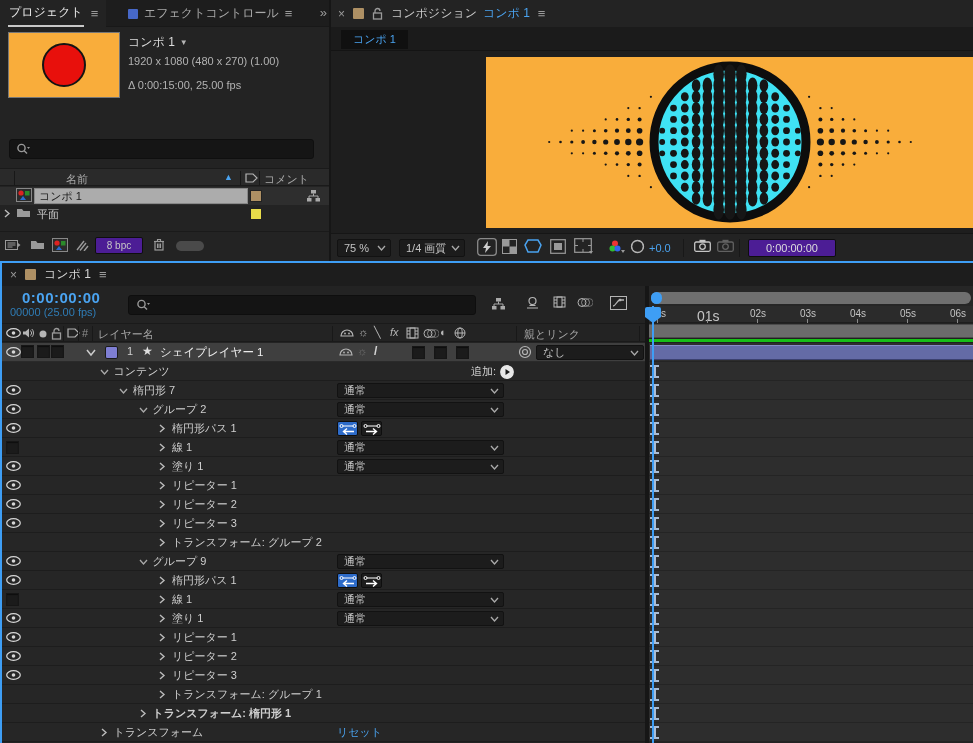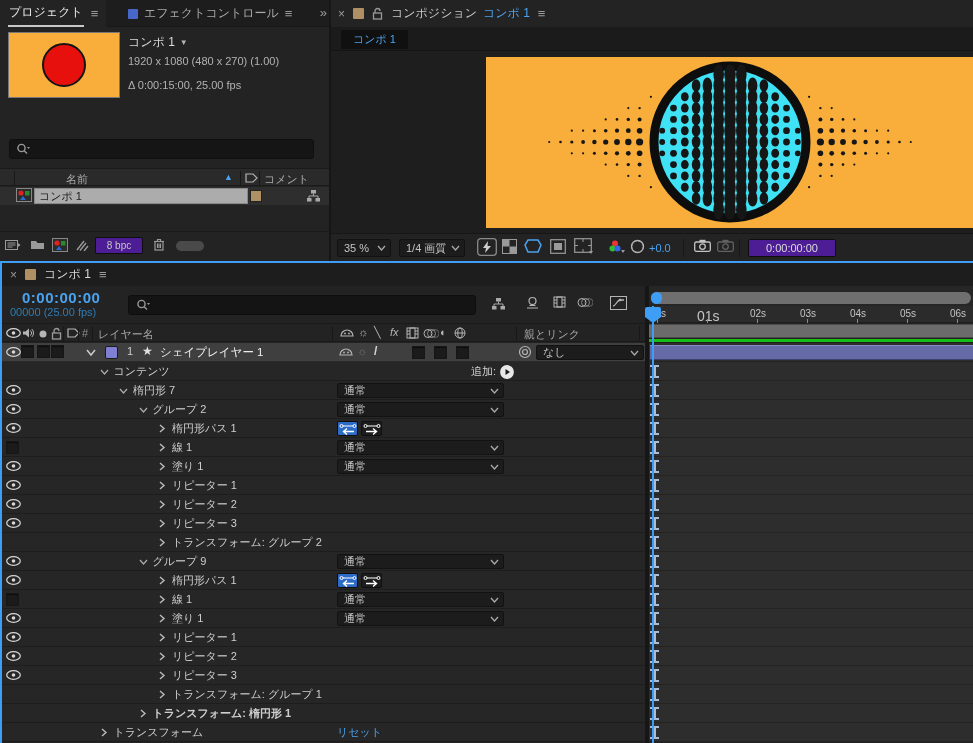--- a/index.html
+++ b/index.html
@@ -105,20 +105,34 @@
       <span class="abs icon" style="left:306px;top:2px;">
           <svg width="15" height="14" viewBox="0 0 15 14" fill="none">
             <rect x="5" y="1" width="5" height="3.5" fill="#aaa"></rect>
             <rect x="1" y="9" width="4.5" height="3.5" fill="#aaa"></rect>
             <rect x="9.5" y="9" width="4.5" height="3.5" fill="#aaa"></rect>
             <path d="M7.5 4.5 v2.5 M3 9 v-2 h9 v2 M7.5 7 v0" stroke="#aaa"></path>
           </svg>
         </span>
     </div>
 
+    <div class="abs" style="left:0;top:205px;width:329px;height:18px;">
+      <span class="abs icon" style="left:3px;top:4px;">
+          <svg width="8" height="9" viewBox="0 0 8 9" fill="none">
+            <path d="M2 1 L6 4.5 L2 8" stroke="#bbb" stroke-width="1.4"></path>
+          </svg>
+        </span>
+      <span class="abs icon" style="left:16px;top:2px;">
+          <svg width="15" height="11" viewBox="0 0 15 11" fill="none">
+            <path d="M1 2 h5 l1.5 2 h6.5 v6 h-13 z" fill="#9a9a9a"></path>
+          </svg>
+        </span>
+      <span class="abs" style="left:37px;top:2px;color:#cfcfcf;">平面</span>
+      <span class="abs" style="left:250px;top:3px;width:12px;height:12px;background:#e8dc4a;border:1px solid #222;"></span>
+    </div>
 
     <div class="abs" style="left:0;top:231px;width:329px;height:30px;border-top:1px solid #1a1a1a;background:#232323;">
       <span class="abs icon" style="left:5px;top:7px;">
           <svg width="16" height="12" viewBox="0 0 16 12" fill="none">
             <rect x="0.5" y="1.5" width="12" height="9" stroke="#9a9a9a"></rect>
             <path d="M2.5 4 h8 M2.5 6 h8 M2.5 8 h5" stroke="#9a9a9a"></path>
             <path d="M13 4 l2.5 2 l-2.5 2 z" fill="#9a9a9a"></path>
           </svg>
         </span>
       <span class="abs icon" style="left:30px;top:7px;">
@@ -369,21 +383,21 @@
             <ellipse cx="277.9" cy="141.5" rx="4.3" ry="6.2" fill="#161616"></ellipse>
             <ellipse cx="232.7" cy="152.8" rx="5.3" ry="10.0" fill="#161616"></ellipse>
             <ellipse cx="244.0" cy="152.8" rx="5.8" ry="10.0" fill="#161616"></ellipse>
             <ellipse cx="255.3" cy="152.8" rx="5.3" ry="10.0" fill="#161616"></ellipse>
           </svg>
       </div>
     </div>
 
     <div class="abs" style="left:0;top:233px;width:642px;height:28px;background:#232323;border-top:1px solid #161616;">
       <div class="abs dd" style="left:6px;top:5px;width:54px;height:18px;">
-        <span>35 %</span>
+        <span>75 %</span>
         <span class="icon">
             <svg width="9" height="8" viewBox="0 0 9 8" fill="none">
               <path d="M1 2 L4.5 6 L8 2" stroke="#aaa" stroke-width="1.3"></path>
             </svg>
           </span>
       </div>
       <div class="abs dd" style="left:68px;top:5px;width:66px;height:18px;">
         <span>1/4 画質</span>
         <span class="icon">
             <svg width="9" height="8" viewBox="0 0 9 8" fill="none">

